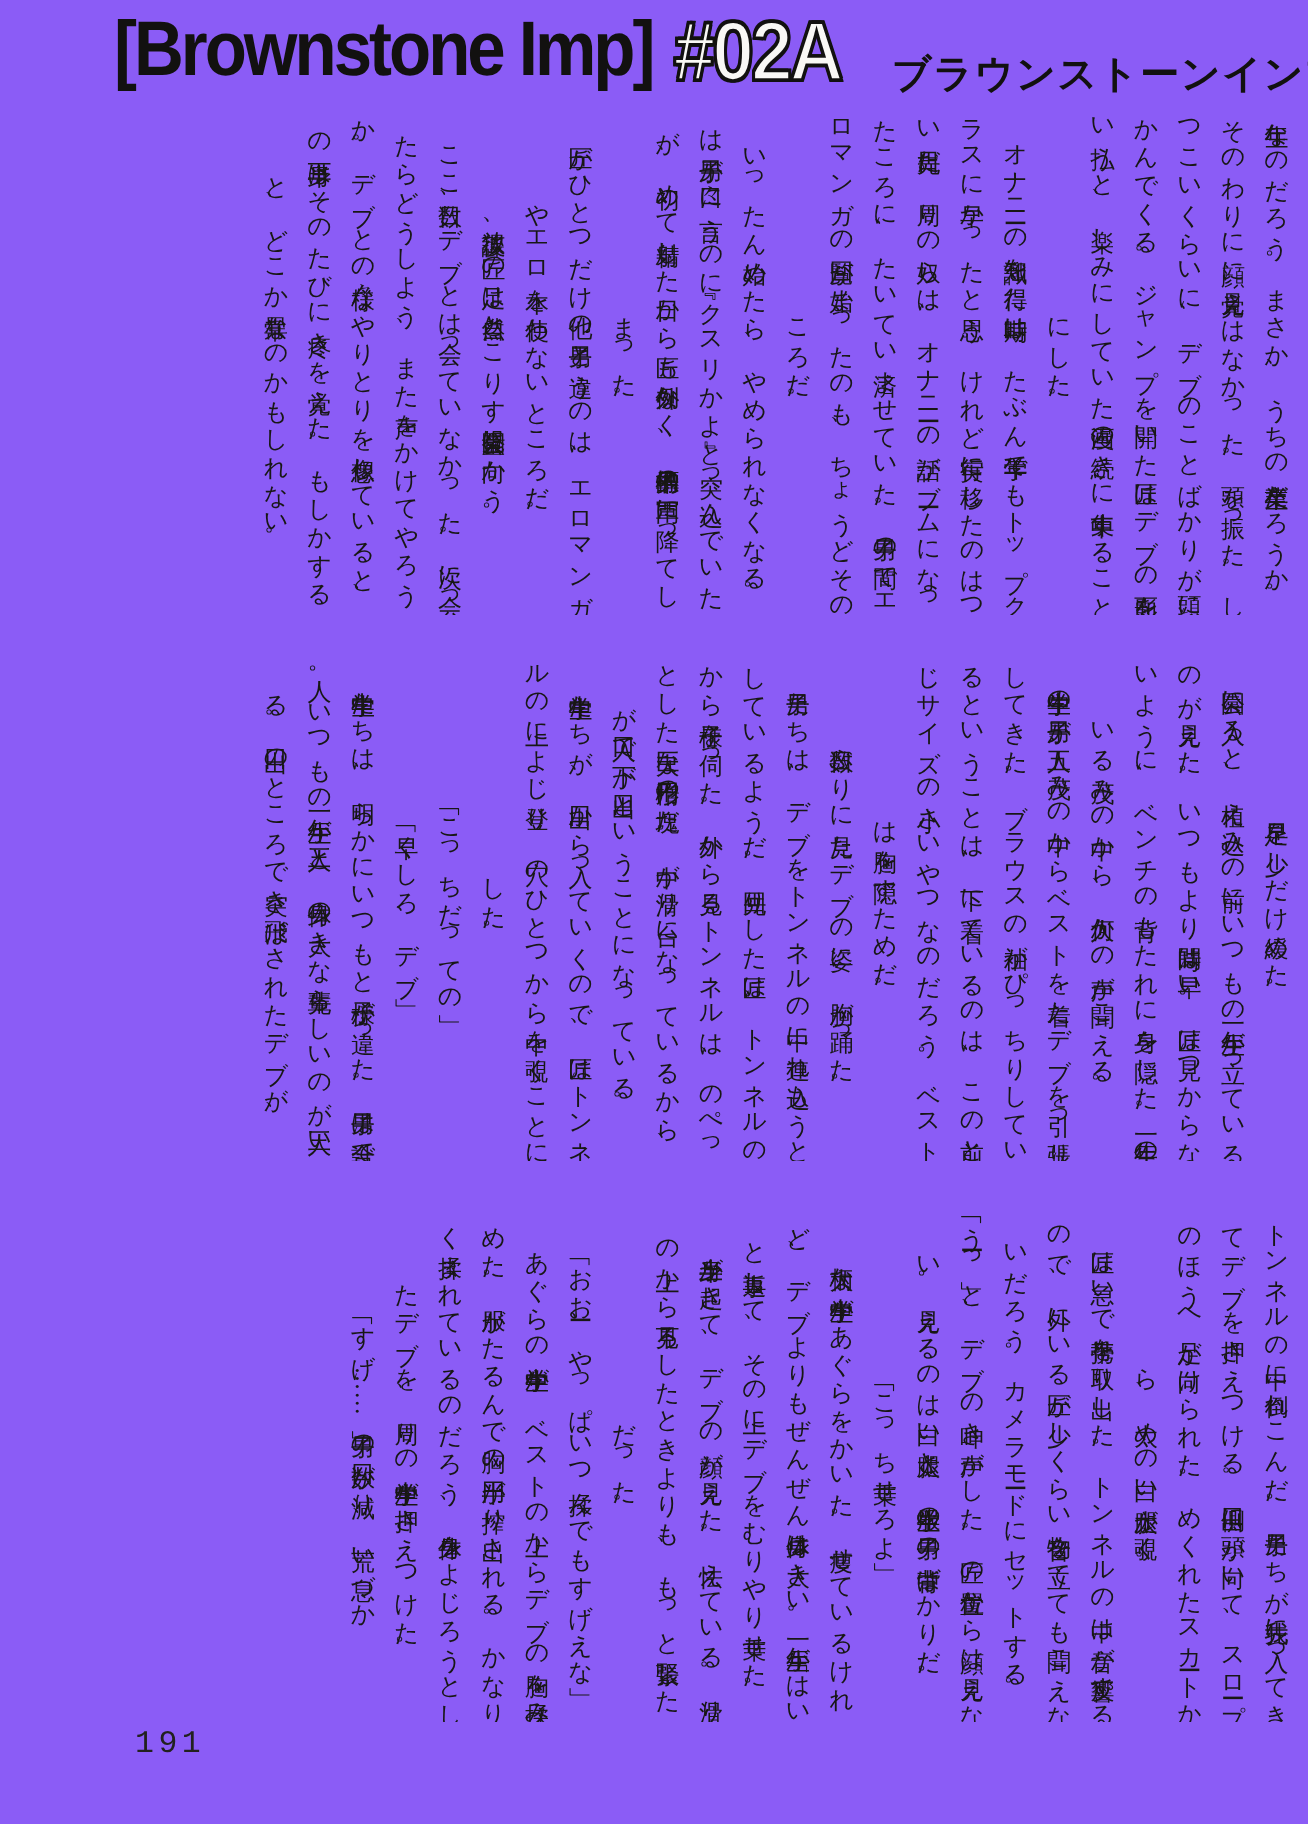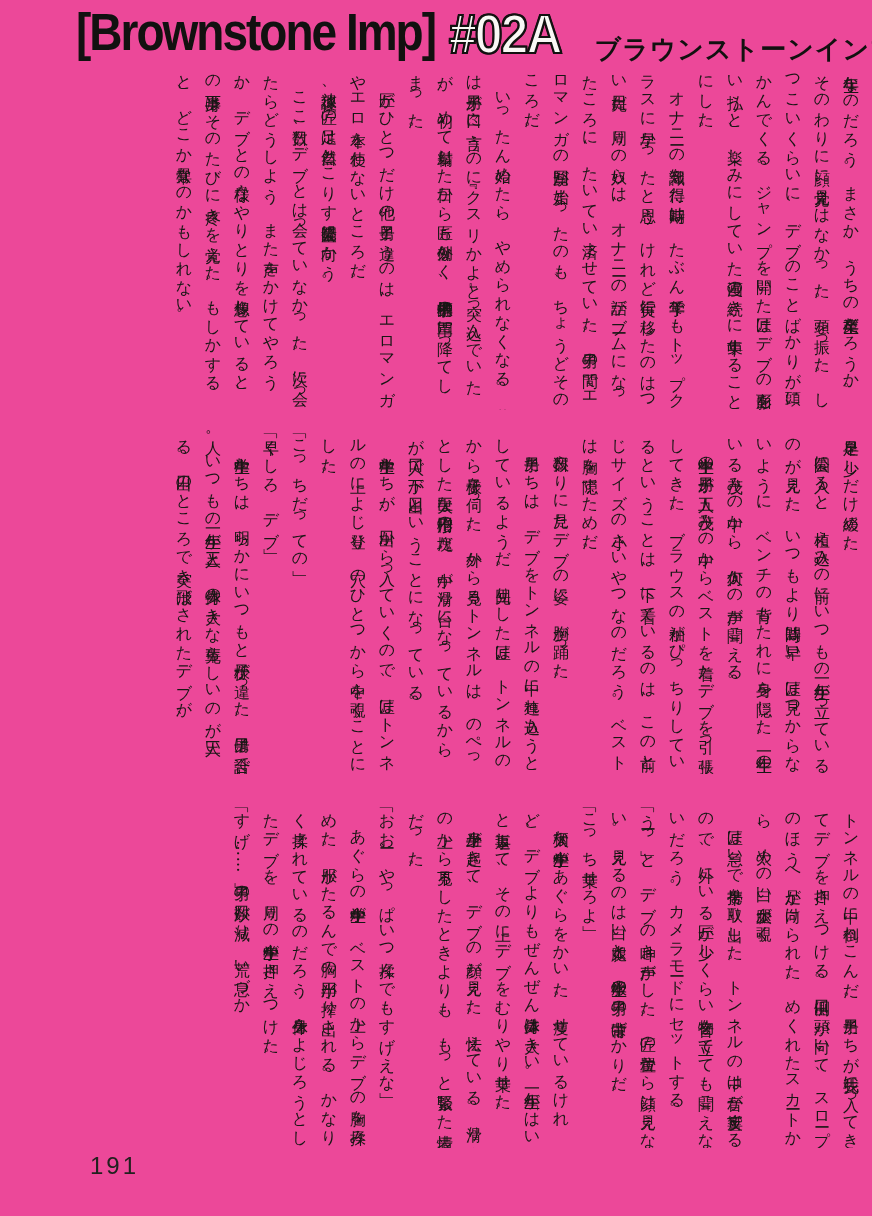--- a/index.html
+++ b/index.html
@@ -1,24 +1,25 @@
 <!DOCTYPE html>
 <html lang="ja"><head>
 <meta charset="utf-8">
 <style>
   html, body { margin: 0; padding: 0; background: #e8e6e2; }
   .page {
     position: relative;
     width: 872px;
     height: 1216px;
     margin: 0 auto;
-    background: #ec4899;
+    background: #8b5cf6;
     overflow: hidden;
     font-family: "DejaVu Serif", "Liberation Serif", serif;
     color: #181715;
+    text-align: center;
   }
 
   
   .chapter-header {
     position: absolute;
     top: 2px;
     left: 76px;
     display: flex;
     align-items: flex-start;
     white-space: nowrap;
@@ -80,22 +81,22 @@
   .band-3 { top: 802px; }
   .band p { margin: 0; padding: 0; }
 
   
   .page-footer {
     position: absolute;
     left: 90px;
     top: 1152px;
   }
   .page-number {
-    font-family: Liberation Sans, sans-serif;
-    font-size: 24px;
+    font-family: Liberation Mono, monospace;
+    font-size: 21px;
     letter-spacing: 3px;
     color: #22211f;
   }
 </style>
 </head>
 <body>
 
 <div class="page">
 
   <header class="chapter-header">

